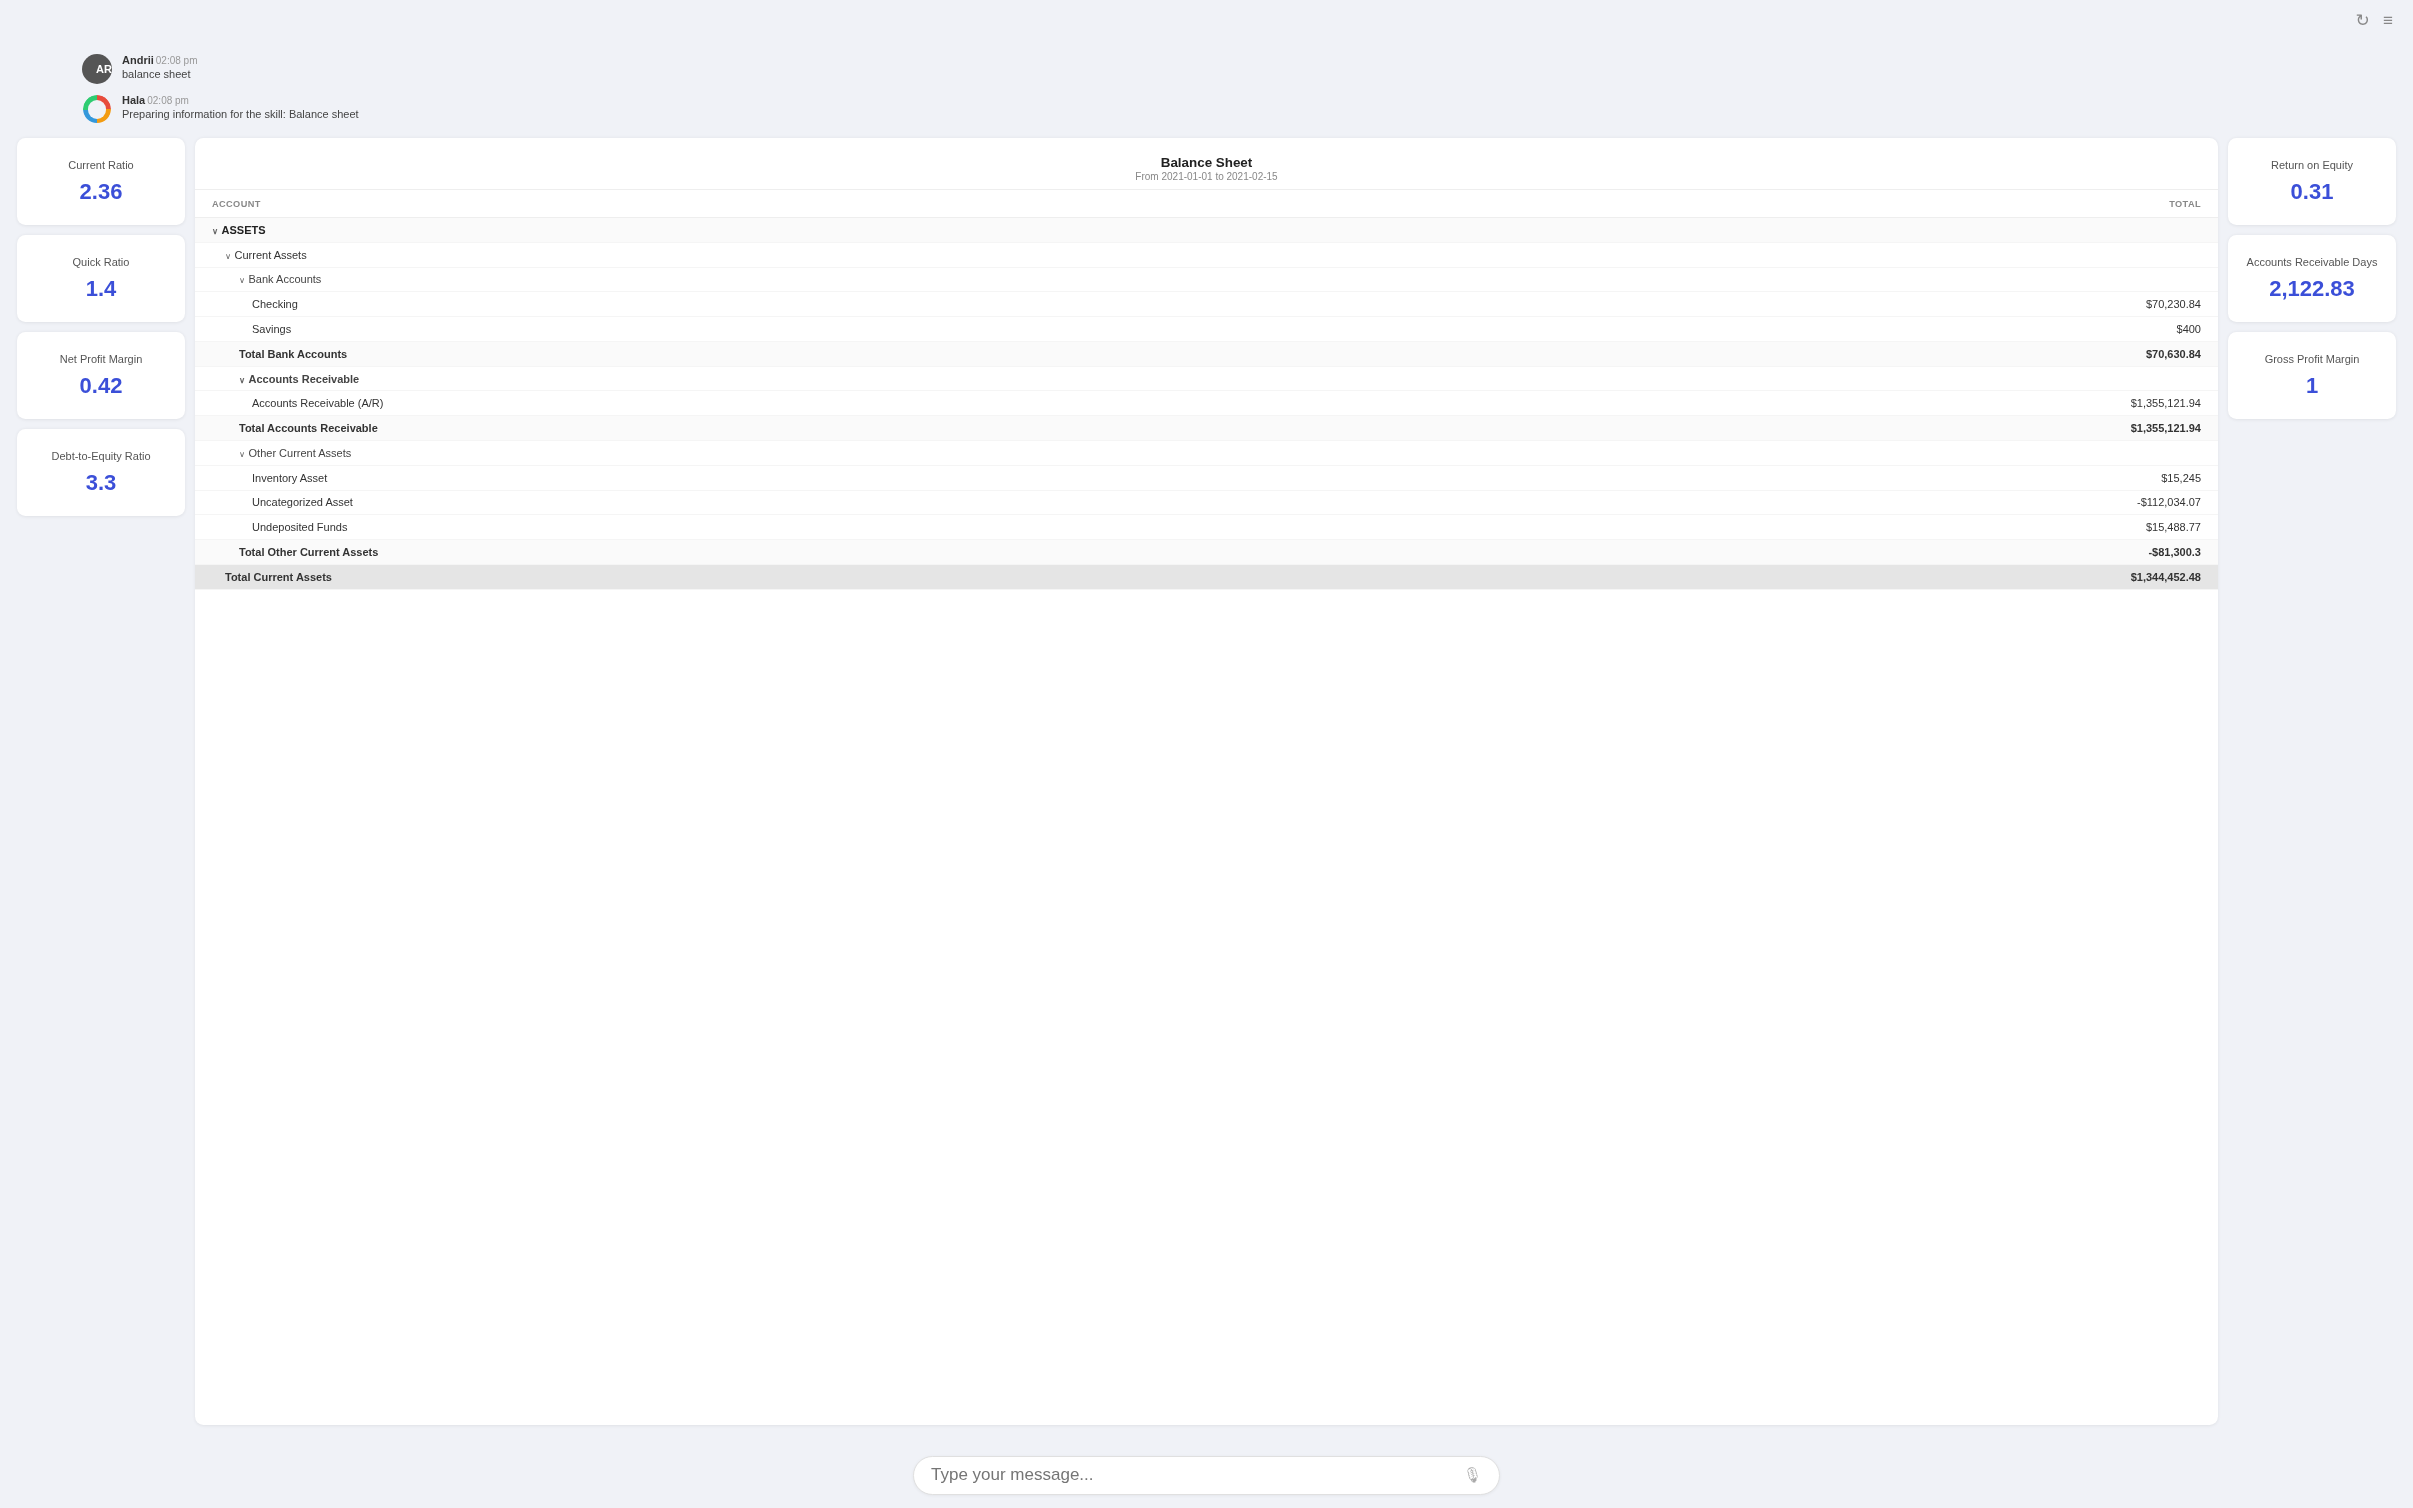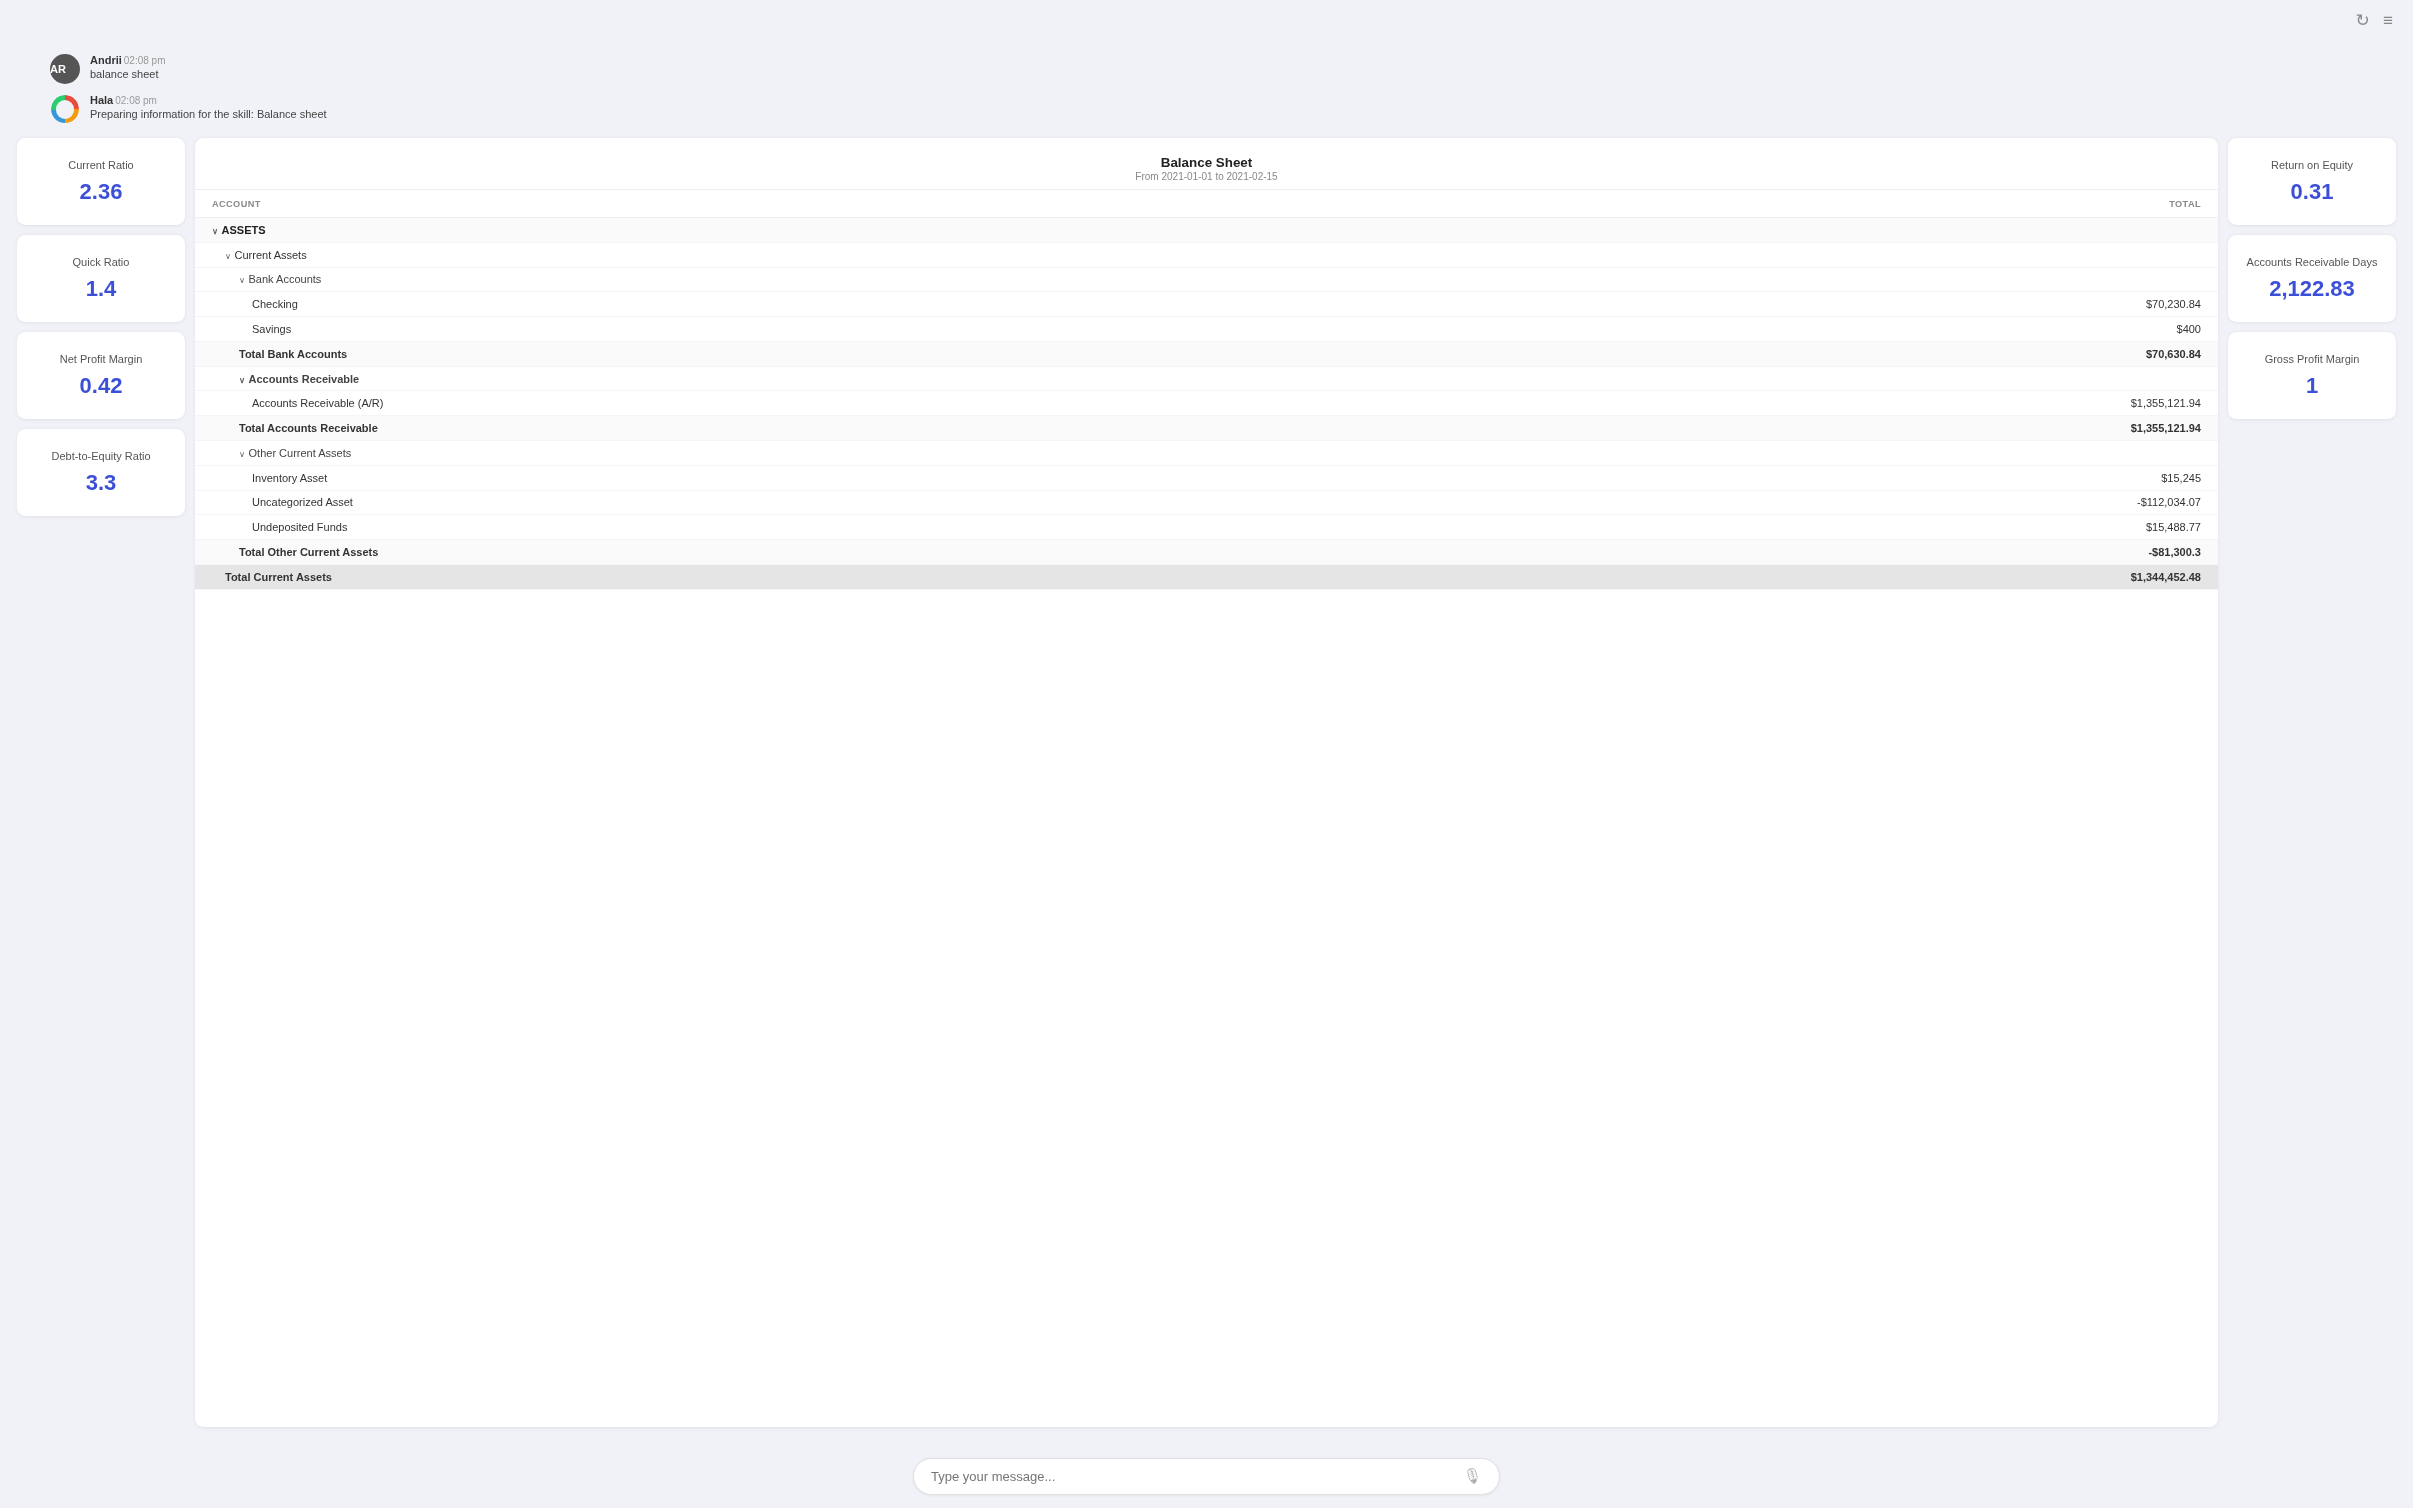--- a/index.html
+++ b/index.html
@@ -39,24 +39,25 @@
       align-items: flex-start;
       gap: 10px;
     }
 
     .avatar {
       width: 30px;
       height: 30px;
       border-radius: 50%;
       display: flex;
       align-items: center;
-      justify-content: flex-start;
+      justify-content: flex-end;
       font-size: 11px;
       font-weight: 600;
       flex-shrink: 0;
+      margin-left: 32px;
     }
 
     .avatar-ar {
       background: #555;
       color: #fff;
     }
 
     .avatar-hala {
       background: transparent;
       border: 1.7px solid transparent;
@@ -282,21 +283,21 @@
       display: flex;
       align-items: center;
       padding: 8.4px 17px;
       box-shadow: 0 0.8px 3.4px rgba(0,0,0,0.06);
     }
 
     .chat-input {
       flex: 1;
       border: none;
       outline: none;
-      font-size: 13px;
+      font-size: 17px;
       color: #333;
       background: transparent;
     }
 
     .mic-icon {
       color: #aaa;
       font-size: 15px;
       cursor: pointer;
     }
   </style>

